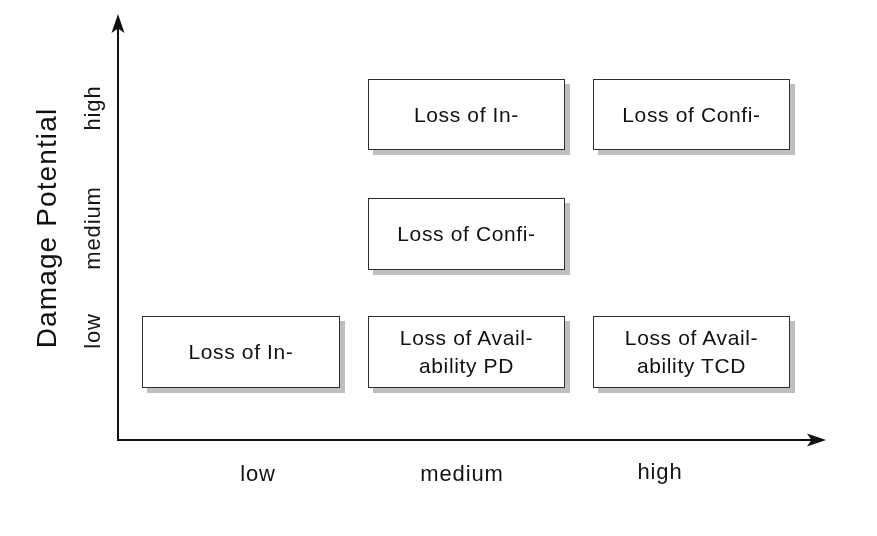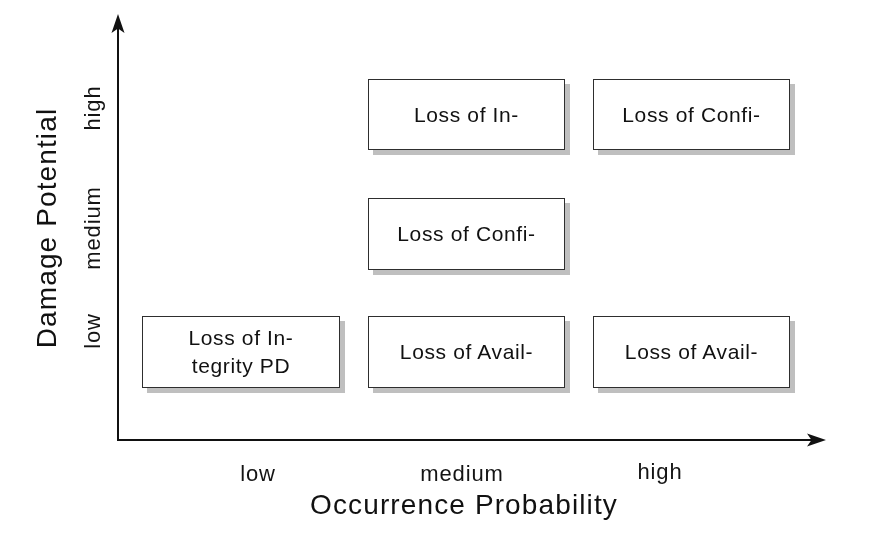--- a/index.html
+++ b/index.html
@@ -79,37 +79,37 @@
   </svg>
 
   <div id="y-axis-title" class="axis-title" style="left:47px; top:228px;">Damage Potential</div>
   <div class="y-tick" style="left:93px; top:108px;">high</div>
   <div class="y-tick" style="left:93px; top:228px;">medium</div>
   <div class="y-tick" style="left:93px; top:331px;">low</div>
 
   <div class="x-tick" style="left:258px; top:474px;">low</div>
   <div class="x-tick" style="left:462px; top:474px;">medium</div>
   <div class="x-tick" style="left:660px; top:472px;">high</div>
-  <div id="x-axis-title" class="axis-title" style="left:464px; top:505px;">Occurrence Probability</div>
 
   <div class="node-box" style="left:368px; top:79px; width:197px; height:71px;">
     <span>Loss of In-</span>
   </div>
   <div class="node-box" style="left:593px; top:79px; width:197px; height:71px;">
     <span>Loss of Confi-</span>
   </div>
 
   <div class="node-box" style="left:368px; top:198px; width:197px; height:72px;">
     <span>Loss of Confi-</span>
   </div>
 
   <div class="node-box" style="left:142px; top:316px; width:198px; height:72px;">
     <span>Loss of In-</span>
-    <span>tegrity PD</span>
   </div>
   <div class="node-box" style="left:368px; top:316px; width:197px; height:72px;">
     <span>Loss of Avail-</span>
+    <span>ability PD</span>
   </div>
   <div class="node-box" style="left:593px; top:316px; width:197px; height:72px;">
     <span>Loss of Avail-</span>
+    <span>ability TCD</span>
   </div>
 
 </div>
 
 </body></html>

